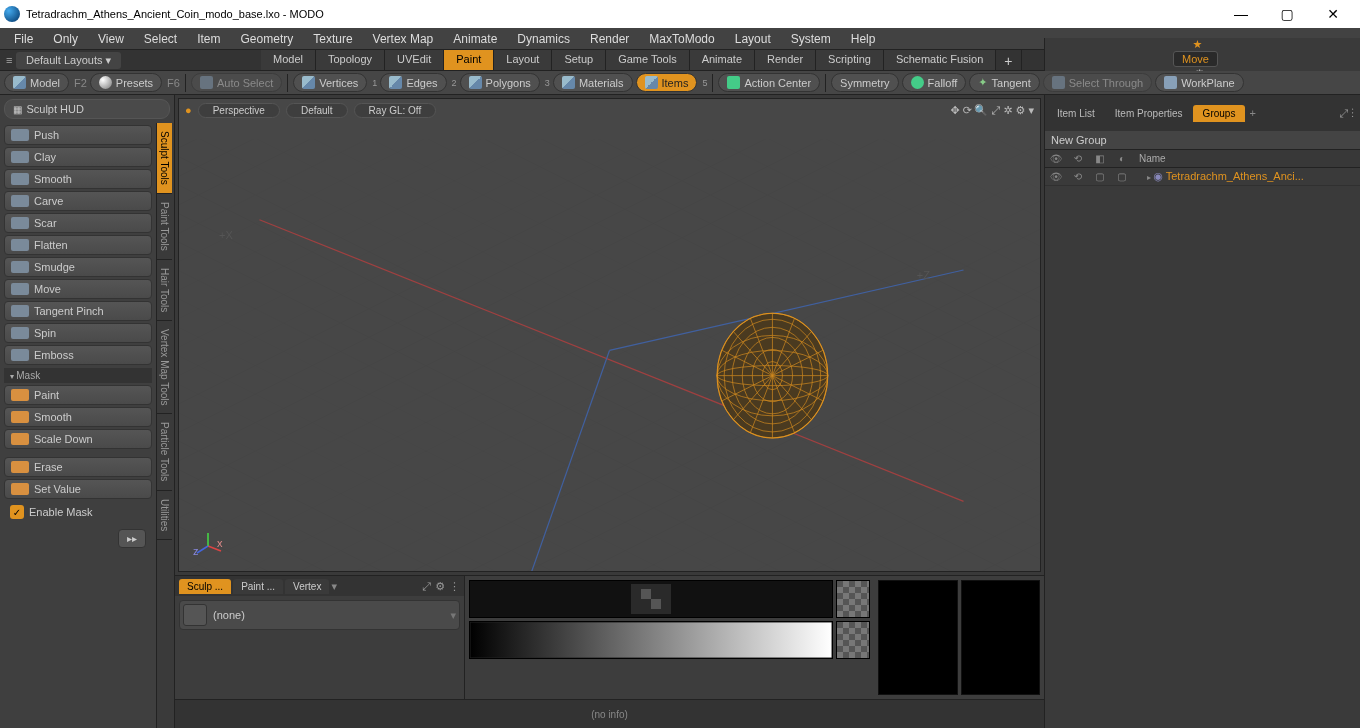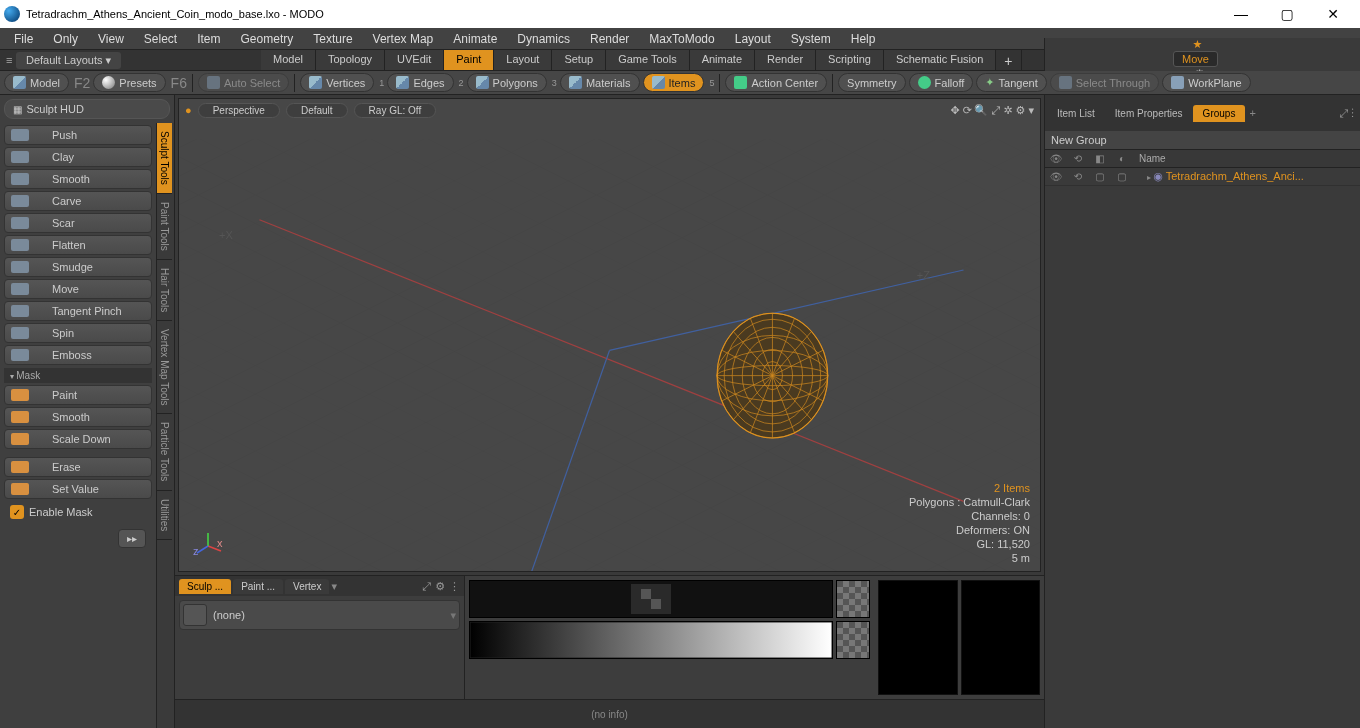--- a/index.html
+++ b/index.html
@@ -21,30 +21,30 @@
 .layoutbar .only { background:#2a2a2a; border:1px solid #555; padding:1px 8px; border-radius:3px; margin-right:8px; color:#e0931f; }
 .layoutbar .star { color:#e0931f; margin-right:4px; }
 .layoutbar .gear { color:#aaa; font-size:13px; }
 .toolbar { height:24px; background:#464646; display:flex; align-items:center; padding:0 4px; border-bottom:1px solid #222; gap:3px; }
 .tb-btn { display:flex; align-items:center; background:#505050; border:1px solid #333; border-radius:10px; padding:1px 8px; height:19px; gap:4px; color:#ccc; }
 .tb-btn.active { background:#e0931f; color:#222; }
 .tb-btn.dim { opacity:0.5; }
 .tb-ico { width:13px; height:13px; background:#88a0b8; border-radius:2px; }
 .tb-ico.cube { background:linear-gradient(135deg,#9bc 50%,#68a 50%); }
 .tb-ico.ball { border-radius:50%; background:radial-gradient(circle at 30% 30%,#fff,#777); }
-.tb-key { font-size:14px; color:#888; margin-left:2px; }
+.tb-key { font-size:11px; color:#888; margin-left:2px; }
 .tb-sep { width:1px; height:18px; background:#222; margin:0 2px; }
 .tb-sub { font-size:9px; color:#999; margin-left:2px; }
 .main { flex:1; display:flex; min-height:0; }
 .left { width:175px; background:#3f3f3f; border-right:1px solid #222; display:flex; flex-direction:column; }
 .sculpt-hud { margin:4px; background:#4a4a4a; border:1px solid #555; border-radius:9px; padding:3px 8px; display:flex; align-items:center; gap:4px; }
 .sculpt-hud::before { content:"▦"; font-size:10px; }
 .left-body { flex:1; display:flex; min-height:0; }
 .tool-list { flex:1; padding:2px 4px; overflow:hidden; }
-.tool-btn { display:flex; align-items:center; background:linear-gradient(#555,#4a4a4a); border:1px solid #333; border-radius:4px; padding:2px 6px; margin-bottom:2px; gap:23px; height:20px; }
+.tool-btn { display:flex; align-items:center; background:linear-gradient(#555,#4a4a4a); border:1px solid #333; border-radius:4px; padding:2px 6px; margin-bottom:2px; gap:5px; height:20px; }
 .tool-ico { width:18px; height:12px; background:#7a8a9a; border-radius:2px; }
 .tool-ico.o { background:#d89040; }
 .section-hdr { background:#333; padding:2px 6px; margin:3px 0 2px; font-size:10px; color:#aaa; }
 .section-hdr::before { content:"▾ "; font-size:8px; }
 .enable-row { display:flex; align-items:center; gap:5px; padding:4px 6px; }
 .chk { width:14px; height:14px; background:#e0931f; border-radius:3px; display:flex; align-items:center; justify-content:center; color:#000; font-size:10px; }
 .arrow-btn { background:#555; border:1px solid #333; border-radius:4px; padding:3px 6px; margin:6px 6px 0 auto; width:28px; text-align:center; font-size:10px; }
 .vtabs { width:18px; background:#3a3a3a; border-left:1px solid #222; }
 .vtab { writing-mode:vertical-rl; padding:8px 2px; font-size:10px; color:#999; border-bottom:1px solid #222; }
 .vtab.active { background:#e0931f; color:#000; }
@@ -361,28 +361,20 @@
               <line x1="-39" y1="44" x2="39" y2="-44"></line>
             <line x1="-50" y1="-25" x2="50" y2="25"></line>
               <line x1="-50" y1="25" x2="50" y2="-25"></line>
             <line x1="-22" y1="-57" x2="22" y2="57"></line>
               <line x1="-22" y1="57" x2="22" y2="-57"></line>
           </g>
         </g>
       </svg>
       <span class="axis-lbl" style="top:130px;left:40px">+X</span>
       <span class="axis-lbl" style="top:170px;right:110px">+Z</span>
-      <div class="vp-stats">
-        <div class="hl">2 Items</div>
-        <div>Polygons : Catmull-Clark</div>
-        <div>Channels: 0</div>
-        <div>Deformers: ON</div>
-        <div>GL: 11,520</div>
-        <div>5 m</div>
-      </div>
       <svg class="gizmo" viewBox="0 0 30 30">
         <line x1="15" y1="15" x2="28" y2="20" stroke="#d44" stroke-width="1.5"></line>
         <line x1="15" y1="15" x2="15" y2="2" stroke="#4d4" stroke-width="1.5"></line>
         <line x1="15" y1="15" x2="4" y2="22" stroke="#46d" stroke-width="1.5"></line>
         <text x="24" y="16" fill="#d88" font-size="6">x</text>
         <text x="0" y="24" fill="#88d" font-size="6">z</text>
       </svg>
     </div>
 
     <div class="bottom">

